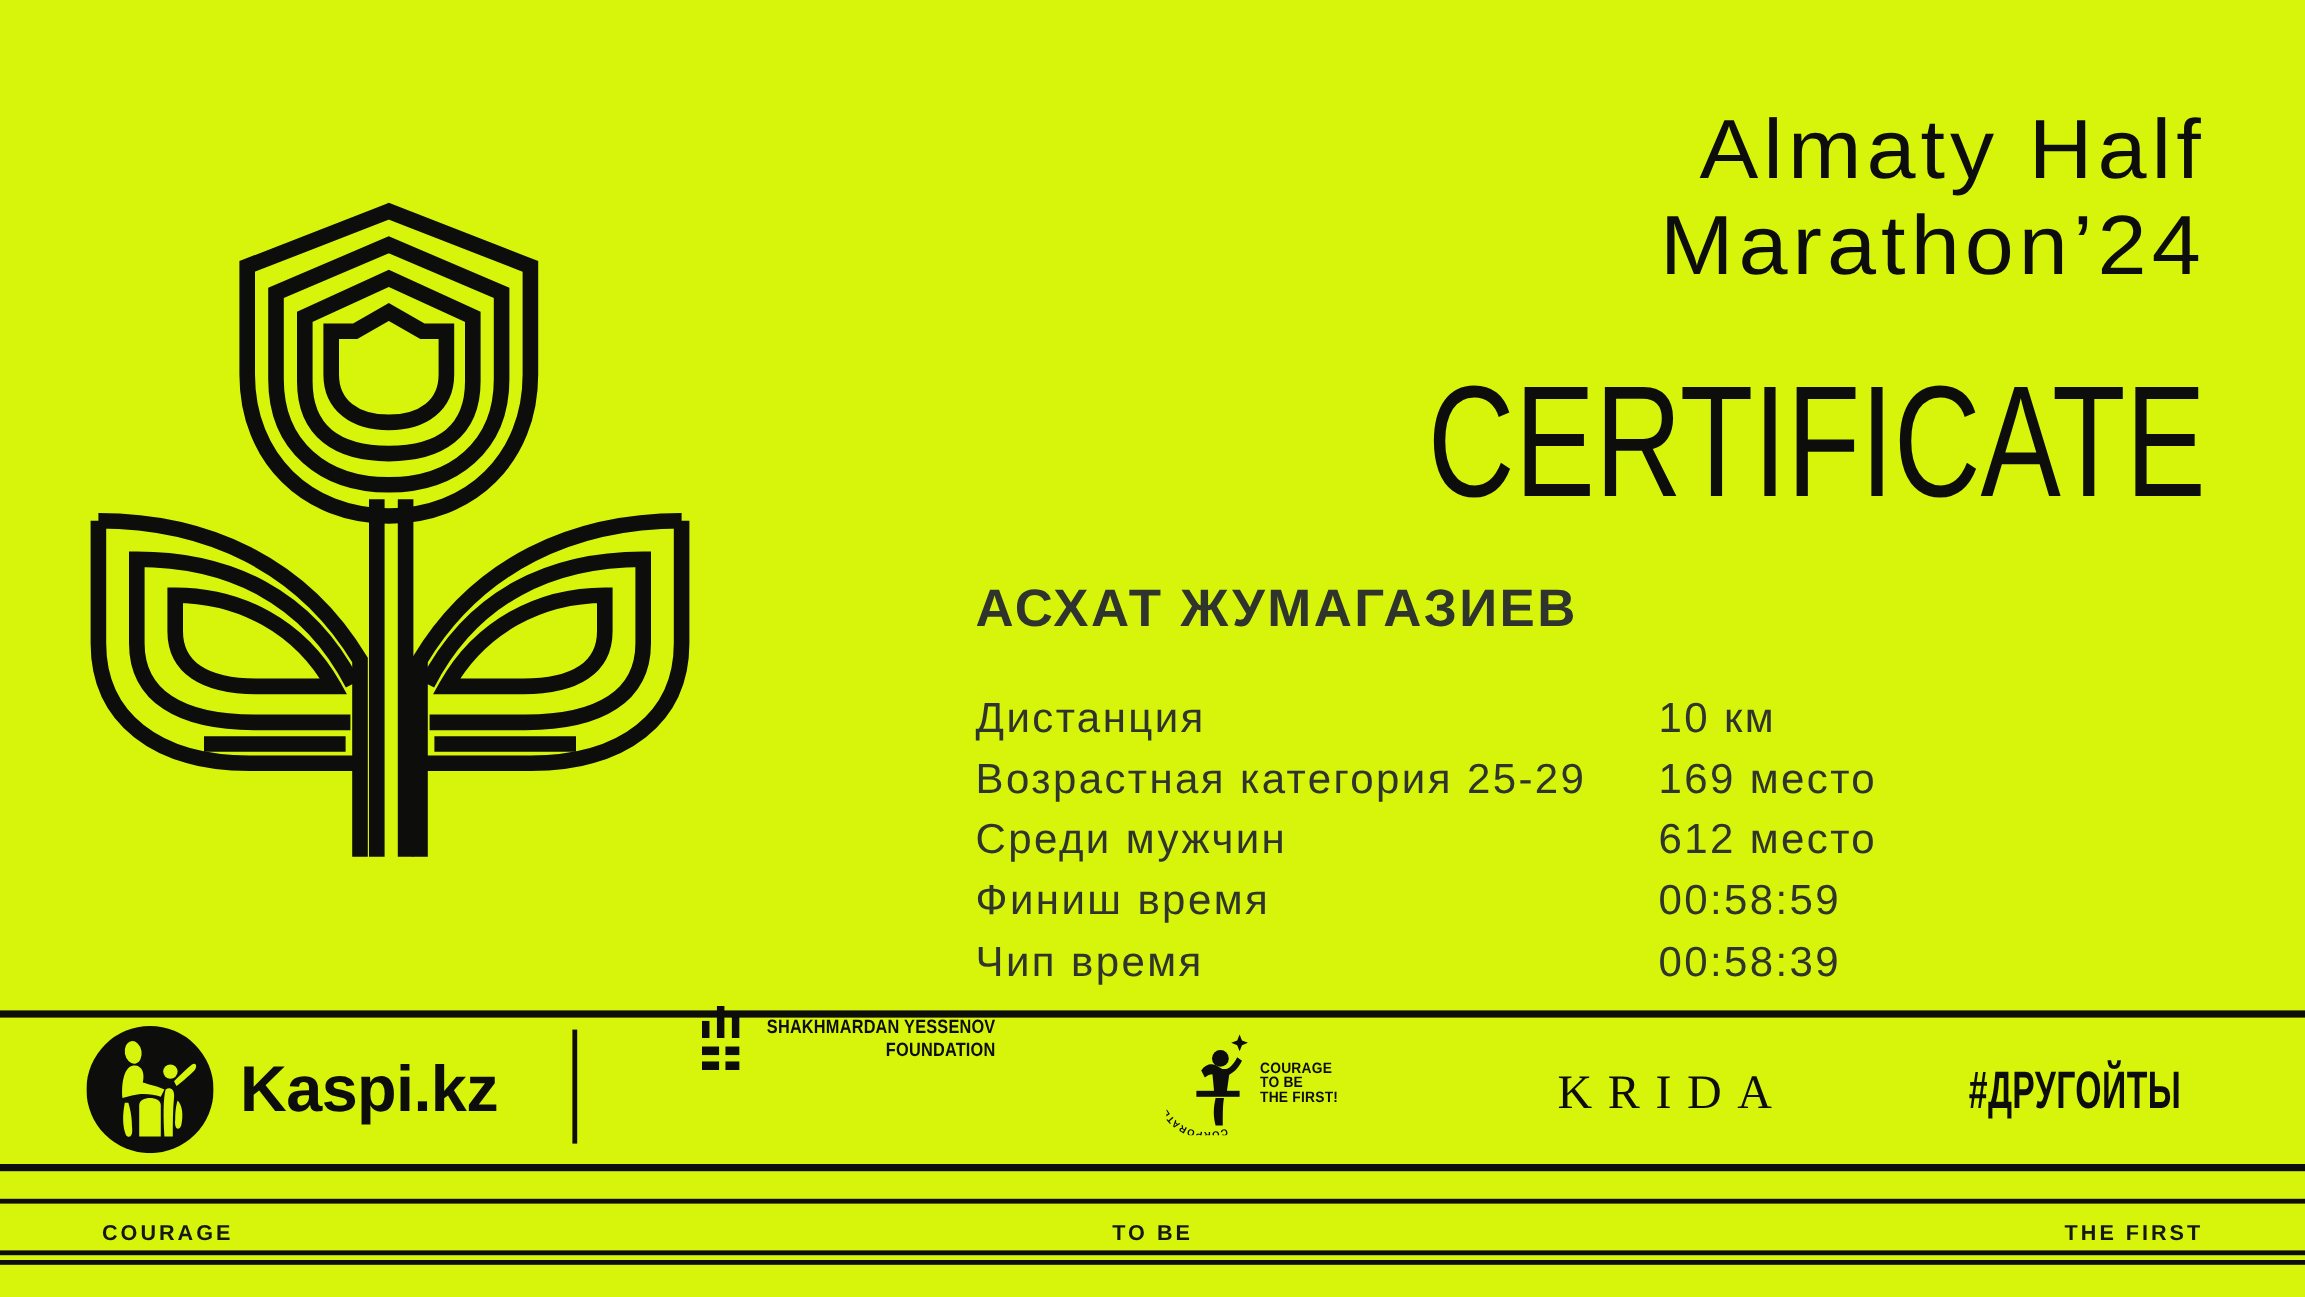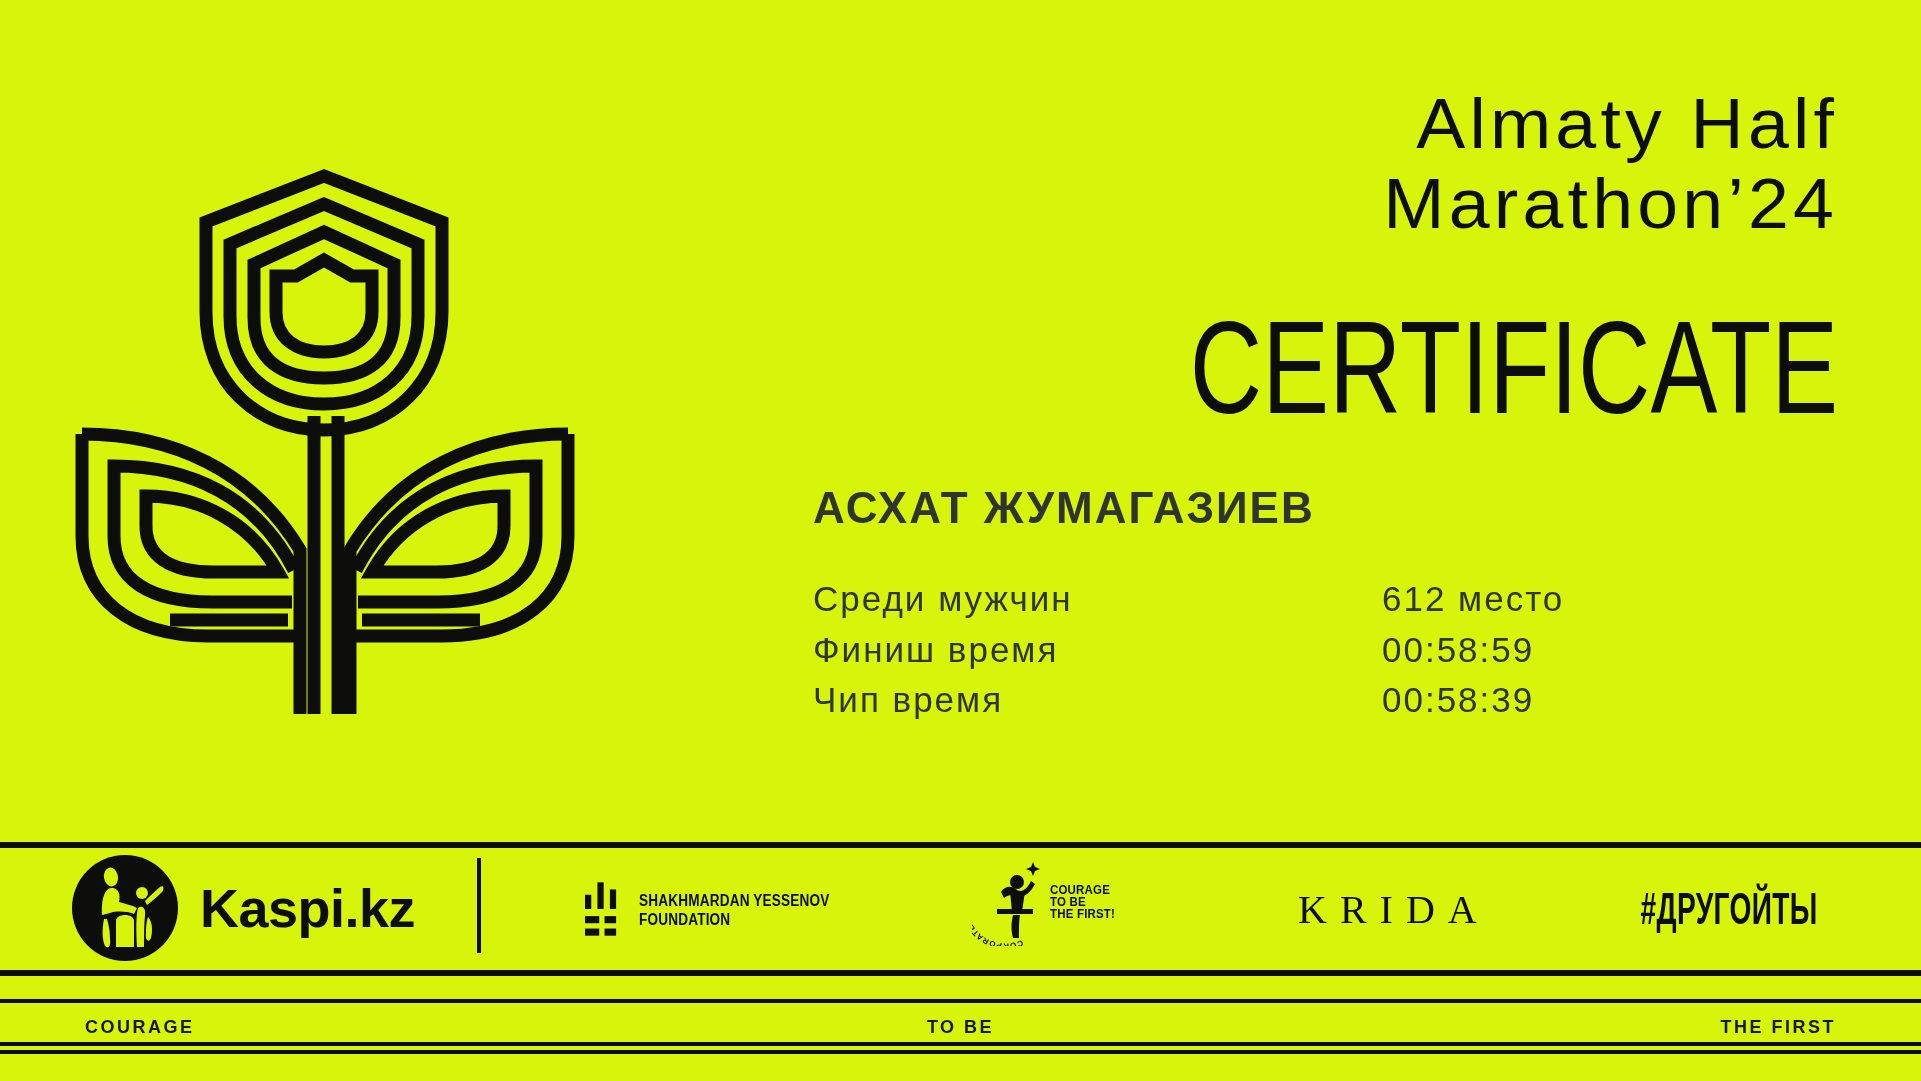--- a/index.html
+++ b/index.html
@@ -47,21 +47,21 @@
   .rule{position:absolute;left:0;width:1921px;background:var(--ink);}
   .strip-top{top:842px;height:6px;}
   .strip-bottom{top:970px;height:6px;}
   .kaspi{position:absolute;left:72px;top:855px;display:flex;align-items:center;}
   .kaspi-mark{width:106px;height:106px;display:block;}
   .kaspi-word{
     margin-left:22px;font-size:54px;font-weight:800;letter-spacing:-0.5px;
     color:var(--ink);
   }
   .footer-divider{position:absolute;left:477px;top:858px;width:4px;height:95px;background:var(--ink);}
-  .yessenov{position:absolute;left:585px;top:880px;display:flex;align-items:flex-start;}
+  .yessenov{position:absolute;left:585px;top:836px;display:flex;align-items:flex-start;text-align:right;}
   .yessenov-icon{width:32px;height:58px;display:block;}
   .yessenov-text{
     margin-left:22px;margin-top:12px;
     font-size:16px;font-weight:700;line-height:18.5px;letter-spacing:0.2px;
     transform:scaleX(0.85);transform-origin:left top;white-space:nowrap;color:var(--ink);
   }
   .cfund{position:absolute;left:972px;top:858px;display:flex;align-items:flex-start;}
   .cfund-emblem{width:74px;height:88px;display:block;}
   .cfund-text{
     margin-left:4px;margin-top:26px;
@@ -125,20 +125,28 @@
   <div class="event-title">
     <div>Almaty Half</div>
     <div>Marathon’24</div>
   </div>
 
   <div class="cert-heading">CERTIFICATE</div>
 
   <div class="participant">АСХАТ ЖУМАГАЗИЕВ</div>
 
   <div class="stats">
+    <div class="stat-row">
+      <span class="stat-label">Дистанция</span>
+      <span class="stat-value">10 км</span>
+    </div>
+    <div class="stat-row">
+      <span class="stat-label">Возрастная категория 25-29</span>
+      <span class="stat-value">169 место</span>
+    </div>
     <div class="stat-row">
       <span class="stat-label">Среди мужчин</span>
       <span class="stat-value">612 место</span>
     </div>
     <div class="stat-row">
       <span class="stat-label">Финиш время</span>
       <span class="stat-value">00:58:59</span>
     </div>
     <div class="stat-row">
       <span class="stat-label">Чип время</span>

